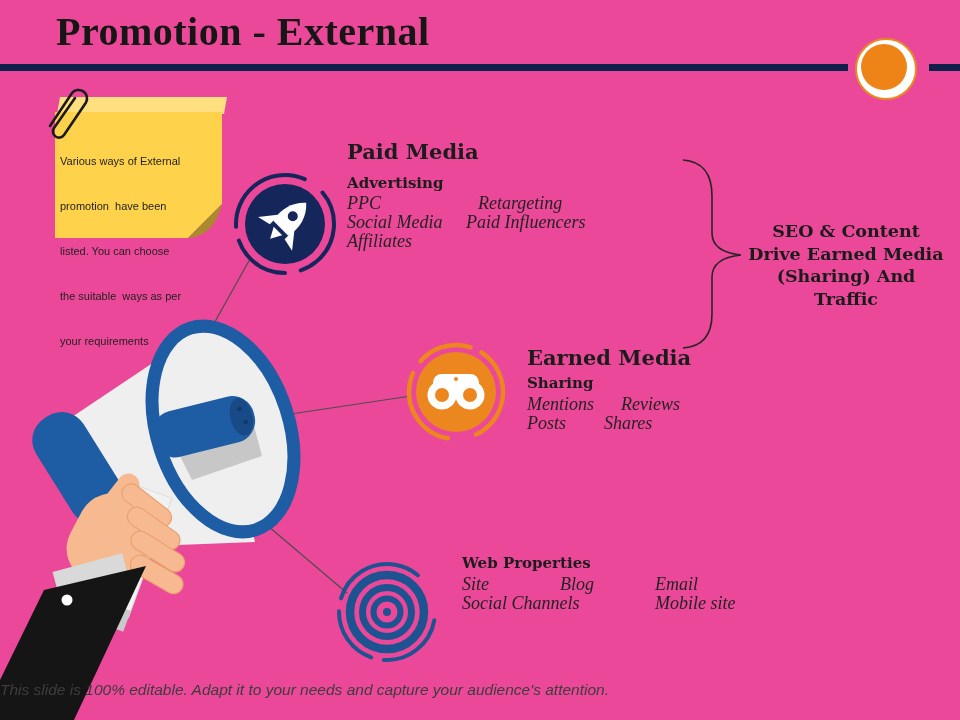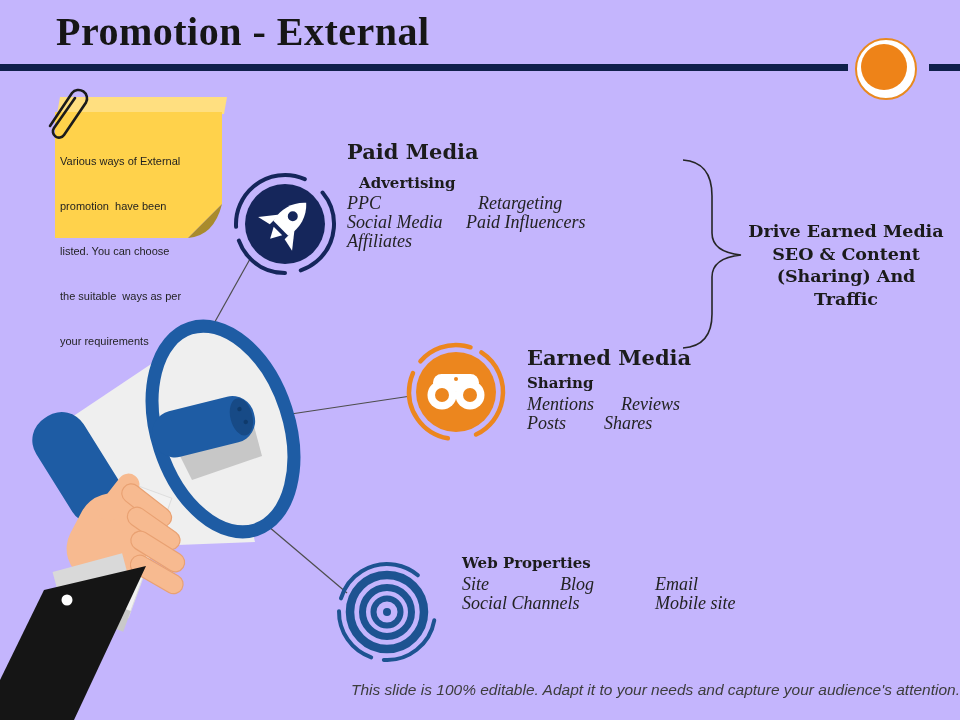--- a/index.html
+++ b/index.html
@@ -1,16 +1,16 @@
 <!DOCTYPE html>
 <html><head>
 <meta charset="utf-8">
 <style>
   html,body{margin:0;padding:0;background:#fff;}
-  .slide{position:relative;width:960px;height:720px;background:#c4b5fd;overflow:hidden;
+  .slide{position:relative;width:960px;height:720px;background:#ec4899;overflow:hidden;
          font-family:"Liberation Serif", serif;}
   .title{position:absolute;left:56px;top:8px;font-family:"Liberation Serif",serif;
          font-size:40px;font-weight:600;color:#161616;letter-spacing:.5px;}
   .divider{position:absolute;top:64px;height:7px;background:#10204b;}
   .divider-left{left:0;width:848px;}
   .divider-right{left:929px;width:31px;}
   .accent-ring{position:absolute;left:855px;top:38px;width:58px;height:58px;border-radius:50%;
                border:2px solid #e9891f;background:#fff;}
   .accent-dot{position:absolute;left:861px;top:44px;width:46px;height:46px;border-radius:50%;
               background:#ee8318;}
@@ -19,21 +19,21 @@
              color:#1f1f1f;white-space:pre-wrap;}
   .media-title{position:absolute;font-family:"DejaVu Serif",serif;font-weight:bold;
                font-size:21px;color:#1c1c1c;white-space:nowrap;text-align:center;}
   .media-sub{position:absolute;font-family:"DejaVu Serif",serif;font-weight:bold;
              font-size:15px;color:#1c1c1c;white-space:nowrap;}
   .it{position:absolute;font-family:"Liberation Serif",serif;font-style:italic;
       font-size:18px;color:#232323;white-space:nowrap;}
   .callout{position:absolute;left:737px;top:220px;width:218px;text-align:center;
            font-family:"DejaVu Serif",serif;font-weight:bold;font-size:17.5px;
            line-height:22.5px;color:#1b1b1b;}
-  .footer{position:absolute;left:0;top:681px;width:960px;text-align:right;
+  .footer{position:absolute;left:0;top:681px;width:960px;text-align:left;
           font-family:"Liberation Sans",sans-serif;font-style:italic;font-size:15.5px;
           color:#3d3d3d;}
   svg{position:absolute;overflow:visible;}
 </style>
 </head>
 <body>
 
 <div class="slide">
 
   <div class="title">Promotion - External</div>
@@ -140,21 +140,21 @@
     <g>
       <circle cx="56" cy="56" r="48" fill="none" stroke="#1d5391" stroke-width="4" stroke-linecap="round" stroke-dasharray="70 13 60 13 95 51" transform="rotate(10 56 56)"></circle>
       <circle cx="56" cy="56" r="37" fill="none" stroke="#1d5391" stroke-width="8.5"></circle>
       <circle cx="56" cy="56" r="24.5" fill="none" stroke="#1d5391" stroke-width="7"></circle>
       <circle cx="56" cy="56" r="13.5" fill="none" stroke="#1d5391" stroke-width="6"></circle>
       <circle cx="56" cy="56" r="4" fill="#1d5391"></circle>
     </g>
   </svg>
 
   <div class="media-title" style="left:347px;top:139px">Paid Media</div>
-  <div class="media-sub" style="left:359px;top:174px">Advertising</div>
+  <div class="media-sub" style="left:347px;top:174px">Advertising</div>
   <div class="it" style="left:347px;top:193px">PPC</div>
   <div class="it" style="left:478px;top:193px">Retargeting</div>
   <div class="it" style="left:347px;top:212px">Social Media</div>
   <div class="it" style="left:466px;top:212px">Paid Influencers</div>
   <div class="it" style="left:347px;top:231px">Affiliates</div>
 
   <div class="media-title" style="left:527px;top:345px">Earned Media</div>
   <div class="media-sub" style="left:527px;top:374px">Sharing</div>
   <div class="it" style="left:527px;top:394px">Mentions</div>
   <div class="it" style="left:621px;top:394px">Reviews</div>
@@ -165,21 +165,21 @@
   <div class="it" style="left:462px;top:574px">Site</div>
   <div class="it" style="left:560px;top:574px">Blog</div>
   <div class="it" style="left:655px;top:574px">Email</div>
   <div class="it" style="left:462px;top:593px">Social Channels</div>
   <div class="it" style="left:655px;top:593px">Mobile site</div>
 
   <svg style="left:0;top:0" width="960" height="720" viewBox="0 0 960 720">
     <path d="M683 160 Q712 162 712 196 L712 233 Q712 252 741 255 Q712 258 712 277 L712 314 Q712 346 683 348" fill="none" stroke="#262626" stroke-width="1.6"></path>
   </svg>
   <div class="callout">
+    <div>SEO &amp; Content</div>
     <div>Drive Earned Media</div>
-    <div>SEO &amp; Content</div>
     <div>(Sharing) And</div>
     <div>Traffic</div>
   </div>
 
   <div class="footer">This slide is 100% editable. Adapt it to your needs and capture your audience's attention.</div>
 
 </div>
 
 </body></html>

